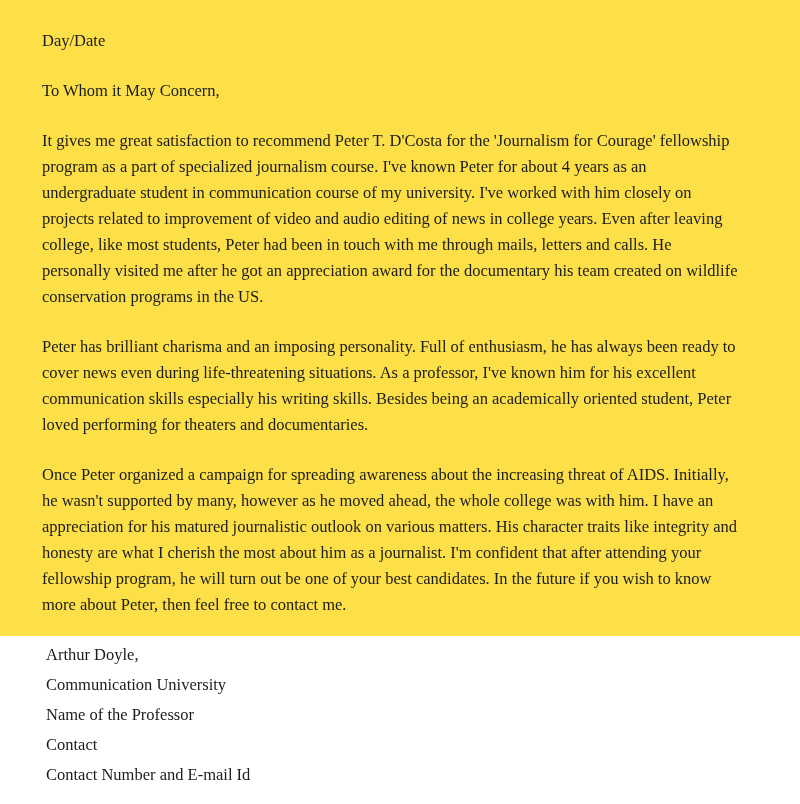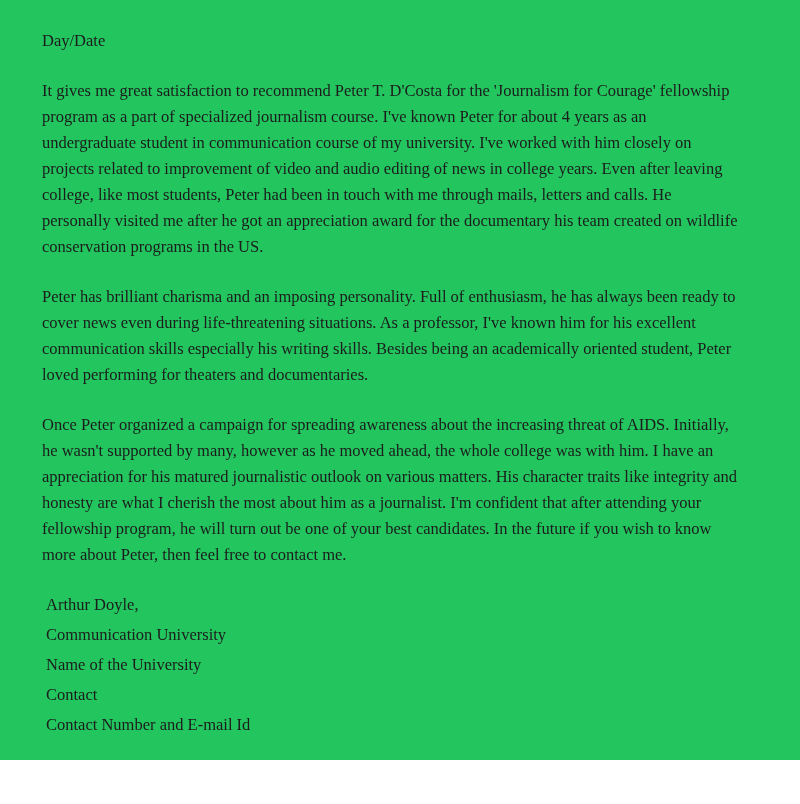--- a/index.html
+++ b/index.html
@@ -12,23 +12,23 @@
     height: 804px;
     overflow: hidden;
     font-family: "Liberation Serif", "DejaVu Serif", serif;
     font-size: 16.5px;
     line-height: 26px;
     color: #1c1c1c;
   }
   .page {
     box-sizing: border-box;
     width: 800px;
-    height: 760px;
+    height: 636px;
     padding: 28px 56px 0 42px;
-    background: #22c55e;
+    background: #fde047;
   }
   .block {
     margin: 0 0 24px 0;
     text-align: left;
   }
   .para {
     margin: 0 0 24px 0;
     text-align: left;
   }
   .sig-line {
@@ -36,28 +36,29 @@
     text-align: left;
   }
 </style>
 </head>
 <body style="background: rgb(255, 255, 255); color: rgb(28, 28, 28);">
 
 <div class="page">
 
   <p class="block">Day/Date</p>
 
+  <p class="block">To Whom it May Concern,</p>
 
   <p class="para">It gives me great satisfaction to recommend Peter T. D'Costa for the 'Journalism for Courage' fellowship program as a part of specialized journalism course. I've known Peter for about 4 years as an undergraduate student in communication course of my university. I've worked with him closely on projects related to improvement of video and audio editing of news in college years. Even after leaving college, like most students, Peter had been in touch with me through mails, letters and calls. He personally visited me after he got an appreciation award for the documentary his team created on wildlife conservation programs in the US.</p>
 
   <p class="para">Peter has brilliant charisma and an imposing personality. Full of enthusiasm, he has always been ready to cover news even during life-threatening situations. As a professor, I've known him for his excellent communication skills especially his writing skills. Besides being an academically oriented student, Peter loved performing for theaters and documentaries.</p>
 
   <p class="para">Once Peter organized a campaign for spreading awareness about the increasing threat of AIDS. Initially, he wasn't supported by many, however as he moved ahead, the whole college was with him. I have an appreciation for his matured journalistic outlook on various matters. His character traits like integrity and honesty are what I cherish the most about him as a journalist. I'm confident that after attending your fellowship program, he will turn out be one of your best candidates. In the future if you wish to know more about Peter, then feel free to contact me.</p>
 
   <div class="signature">
     <p class="sig-line">Arthur Doyle,</p>
     <p class="sig-line">Communication University</p>
-    <p class="sig-line">Name of the University</p>
+    <p class="sig-line">Name of the Professor</p>
     <p class="sig-line">Contact</p>
     <p class="sig-line">Contact Number and E-mail Id</p>
   </div>
 
 </div>
 
 </body></html>

